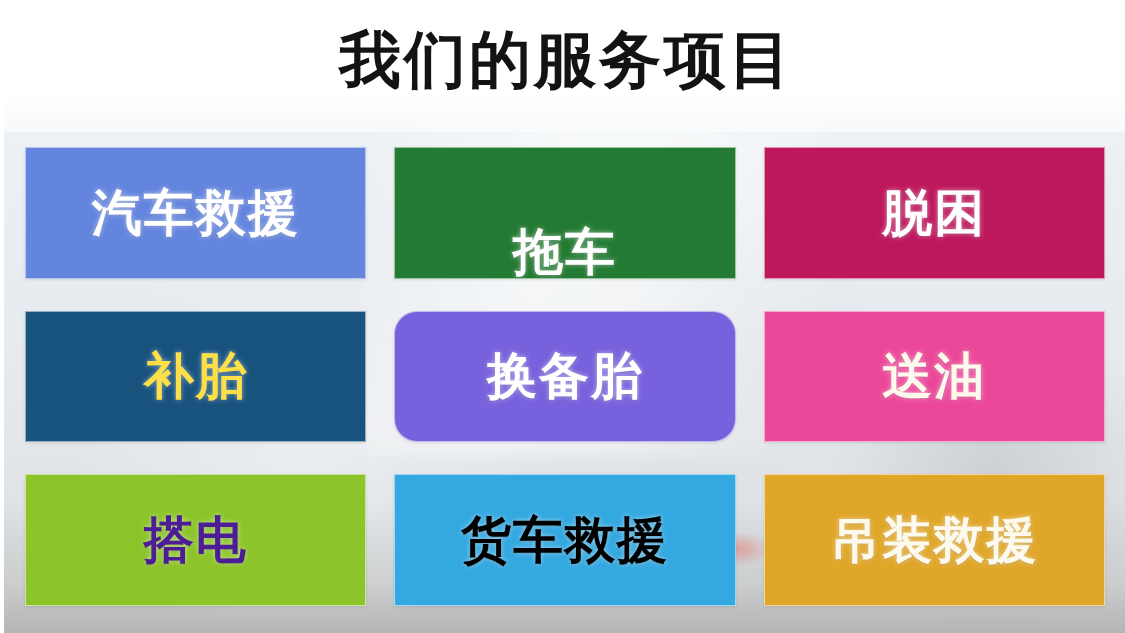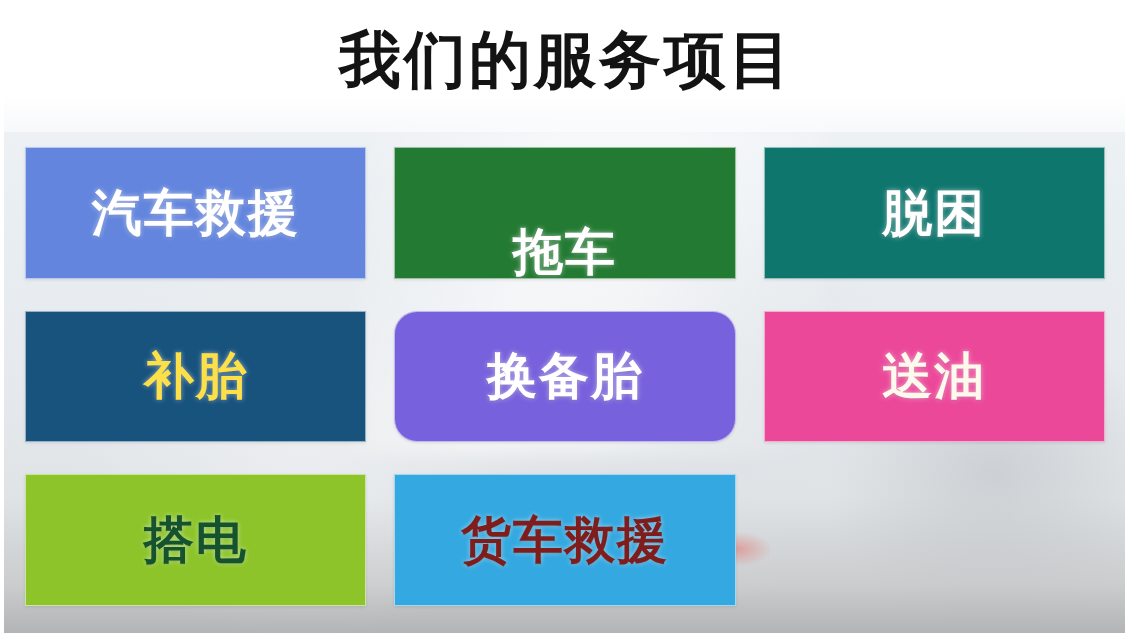--- a/index.html
+++ b/index.html
@@ -146,39 +146,42 @@
   <div id="service-grid">
 
     <div class="service-tile" style="background: rgb(99, 133, 222);">
       <span class="tile-label" style="color: rgb(255, 255, 255);">汽车救援</span>
     </div>
 
     <div class="service-tile" style="background: rgb(35, 122, 50); align-items: flex-end;">
       <span class="tile-label" style="color: rgb(255, 255, 255);">拖车</span>
     </div>
 
-    <div class="service-tile" style="background: #0f766e;">
+    <div class="service-tile" style="background: #be185d;">
       <span class="tile-label" style="color: rgb(255, 255, 255);">脱困</span>
     </div>
 
     <div class="service-tile" style="background: rgb(24, 83, 126);">
       <span class="tile-label" style="color: #fde047;">补胎</span>
     </div>
 
     <div class="service-tile" style="background: rgb(120, 97, 220); border-radius: 23px;">
       <span class="tile-label" style="color: rgb(255, 255, 255);">换备胎</span>
     </div>
 
     <div class="service-tile" style="background: #ec4899;">
       <span class="tile-label warm" style="color: rgb(253, 249, 236);">送油</span>
     </div>
 
     <div class="service-tile" style="background: rgb(140, 196, 41);">
-      <span class="tile-label warm" style="color: #14532d;">搭电</span>
+      <span class="tile-label warm" style="color: #4c1d95;">搭电</span>
     </div>
 
     <div class="service-tile" style="background: rgb(52, 168, 224);">
-      <span class="tile-label" style="color: #7f1d1d;">货车救援</span>
+      <span class="tile-label" style="color: #000000;">货车救援</span>
     </div>
 
+    <div class="service-tile" style="background: rgb(224, 166, 41);">
+      <span class="tile-label warm" style="color: rgb(253, 249, 236);">吊装救援</span>
+    </div>
 
   </div>
 </div>
 
 </body></html>

